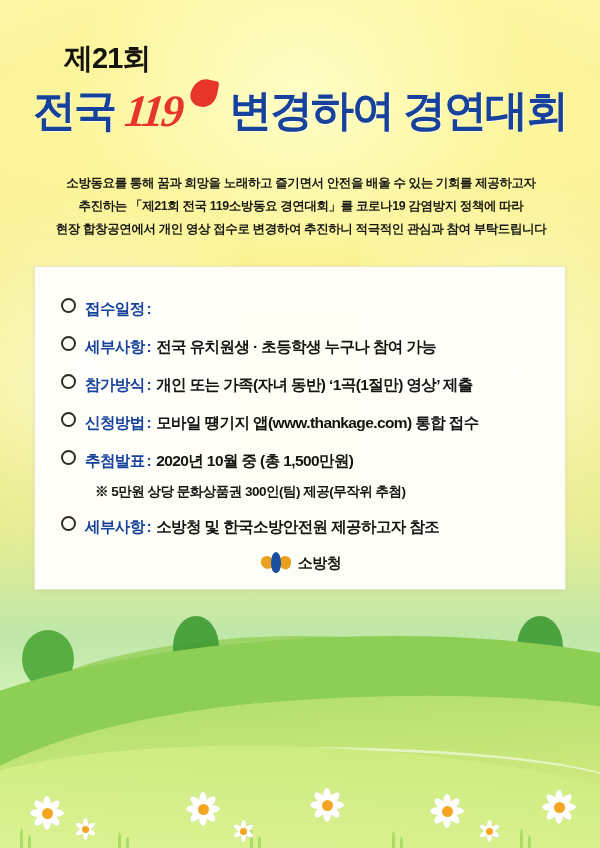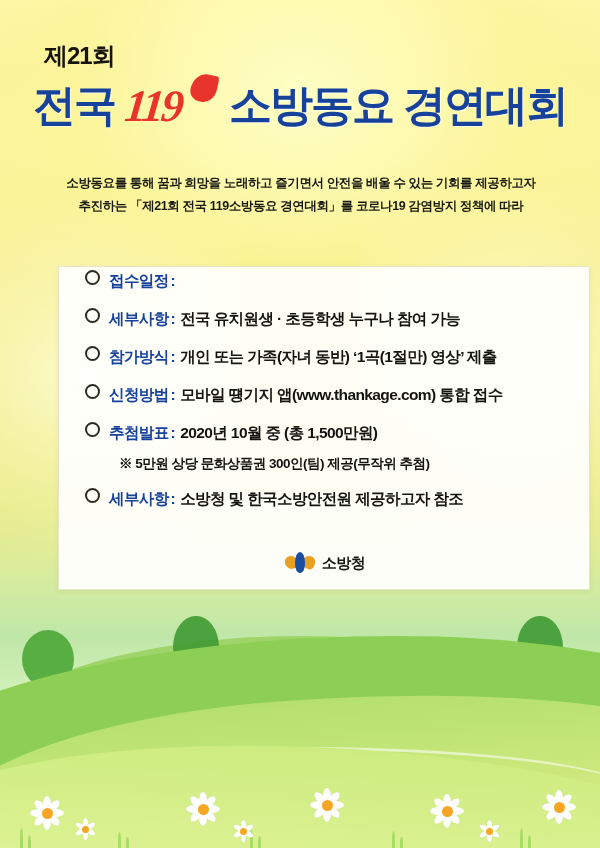--- a/index.html
+++ b/index.html
@@ -67,26 +67,26 @@
   .header {
     position: absolute;
     left: 0;
     top: 44px;
     width: 600px;
     text-align: center;
     z-index: 5;
   }
   .edition {
     font-family: "Liberation Sans", sans-serif;
-    font-size: 24px;
+    font-size: 29px;
     font-weight: bold;
     color: #15140f;
     letter-spacing: -1px;
     text-align: left;
-    margin-left: 44px;
+    margin-left: 64px;
     line-height: 1.0;
   }
   .title-row {
     display: flex;
     align-items: center;
     justify-content: center;
     margin-top: 14px;
     gap: 6px;
   }
   .title-main {
@@ -148,22 +148,21 @@
     position: absolute;
     left: 34px;
     top: 266px;
     width: 532px;
     height: 324px;
     background: rgba(255,255,255,0.92);
     border: 1px solid rgba(220,220,180,0.7);
     box-shadow: 0 1px 4px rgba(120,120,60,0.12);
     z-index: 5;
     box-sizing: border-box;
-    padding: 4px 26px 12px 26px;
-    margin-left: 24px;
+    padding: 32px 26px 12px 26px;
   }
   .info-row {
     display: flex;
     align-items: baseline;
     margin-bottom: 17px;
     font-size: 15.5px;
     letter-spacing: -0.6px;
   }
   .bullet {
     display: inline-block;
@@ -441,27 +440,28 @@
   <div class="glow-right"></div>
 
   <div class="header">
     <div class="edition">제21회</div>
     <div class="title-row">
       <span class="title-main">전국</span>
       <span class="logo119">
         <span class="digits">119</span>
         <span class="flame"></span>
       </span>
-      <span class="title-main">소방동요 경연대회</span>
+      <span class="title-main">변경하여 경연대회</span>
     </div>
   </div>
 
   <div class="desc">
     <div>소방동요를 통해 꿈과 희망을 노래하고 즐기면서 안전을 배울 수 있는 기회를 제공하고자</div>
     <div>추진하는 「제21회 전국 119소방동요 경연대회」를 코로나19 감염방지 정책에 따라</div>
+    <div>현장 합창공연에서 개인 영상 접수로 변경하여 추진하니 적극적인 관심과 참여 부탁드립니다</div>
   </div>
 
   <div class="info-box">
 
     <div class="info-row">
       <span class="bullet"></span>
       <span class="lbl">접수일정</span>
       <span class="sep">:</span>
     </div>
 

